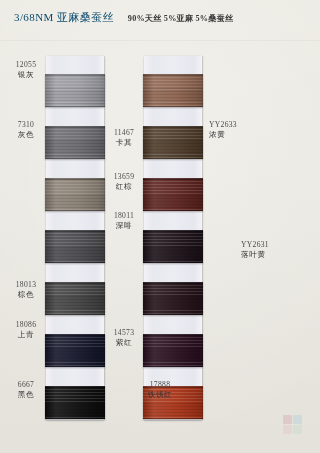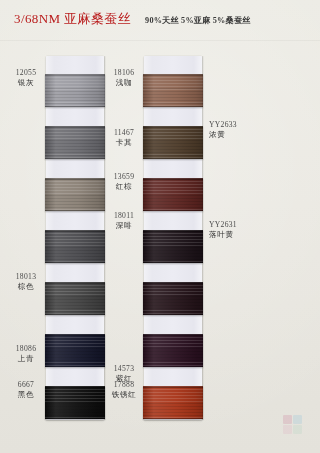--- a/index.html
+++ b/index.html
@@ -14,21 +14,21 @@
     position:absolute;inset:0;
     background:
       radial-gradient(120% 90% at 50% 35%, rgba(255,255,255,.30), rgba(0,0,0,0) 70%),
       linear-gradient(180deg,#ecebe4 0%,#e9e7e0 45%,#e4e2db 100%);
   }
   .header{
     position:absolute;left:14px;top:10px;right:8px;height:26px;
     display:flex;align-items:baseline;gap:14px;
   }
   .title{
-    font-size:13px;color:#b91c1c;letter-spacing:.4px;
+    font-size:11px;color:#0c4a6e;letter-spacing:.4px;
     white-space:nowrap;
   }
   .subtitle{
     font-size:8.2px;color:#3a3a3a;letter-spacing:.2px;
     font-weight:bold;white-space:nowrap;
   }
   .hdr-rule{
     position:absolute;left:0;top:40px;width:320px;height:1px;
     background:rgba(0,0,0,0.035);
   }
@@ -163,29 +163,33 @@
           <span class="botedge"></span>
         </div>
         <div class="swatch" style="top: 330px;">
           <span class="base" style="background:#0d0d0d"></span>
           <span class="threads"></span>
           <span class="shade"></span>
           <span class="topedge"></span>
           <span class="botedge"></span>
         </div>
       </div>
-      <div class="lbl" style="top: 24px;">
+      <div class="lbl" style="top: 16px;">
         <span class="code">12055</span>
         <span class="name">银灰</span>
       </div>
-      <div class="lbl" style="top: 228px;">
+      <div class="lbl" style="top: 76px;">
+        <span class="code">7310</span>
+        <span class="name">灰色</span>
+      </div>
+      <div class="lbl" style="top: 236px;">
         <span class="code">18013</span>
         <span class="name">棕色</span>
       </div>
-      <div class="lbl" style="top: 300px;">
+      <div class="lbl" style="top: 276px;">
         <span class="code">18086</span>
         <span class="name">上青</span>
       </div>
       <div class="lbl" style="top: 336px;">
         <span class="code">6667</span>
         <span class="name">黑色</span>
       </div>
     </div>
     <div class="col col-2">
       <div class="card">
@@ -232,51 +236,47 @@
           <span class="botedge"></span>
         </div>
         <div class="swatch" style="top: 330px;">
           <span class="base" style="background:#a83418"></span>
           <span class="threads"></span>
           <span class="shade"></span>
           <span class="topedge"></span>
           <span class="botedge"></span>
         </div>
       </div>
-      <div class="lbl" style="top: 24px;">
-        <span class="code">18106</span>
-        <span class="name">浅咖</span>
-      </div>
       <div class="lbl" style="top: 84px;">
         <span class="code">11467</span>
         <span class="name">卡其</span>
       </div>
       <div class="lbl" style="top: 128px;">
         <span class="code">13659</span>
         <span class="name">红棕</span>
       </div>
       <div class="lbl" style="top: 167px;">
         <span class="code">18011</span>
         <span class="name">深啡</span>
       </div>
-      <div class="lbl" style="top: 284px; margin-top: 36px;">
+      <div class="lbl" style="top: 284px;">
         <span class="code">14573</span>
         <span class="name">紫红</span>
       </div>
-      <div class="lbl" style="top: 336px;">
+      <div class="lbl" style="top: 336px; padding-left: 36px;">
         <span class="code">17888</span>
         <span class="name">铁锈红</span>
       </div>
     </div>
     <div class="col col-3">
       <div class="lbl" style="top: 76px;">
         <span class="code">YY2633</span>
         <span class="name">浓黄</span>
       </div>
-      <div class="lbl" style="top: 176px;">
+      <div class="lbl" style="top: 196px; margin-left: 32px;">
         <span class="code">YY2631</span>
         <span class="name">落叶黄</span>
       </div>
     </div>
   </div>
 
 <div class="watermark">
   <span class="q wm-tl"></span>
   <span class="q wm-tr"></span>
   <span class="q wm-bl"></span>

